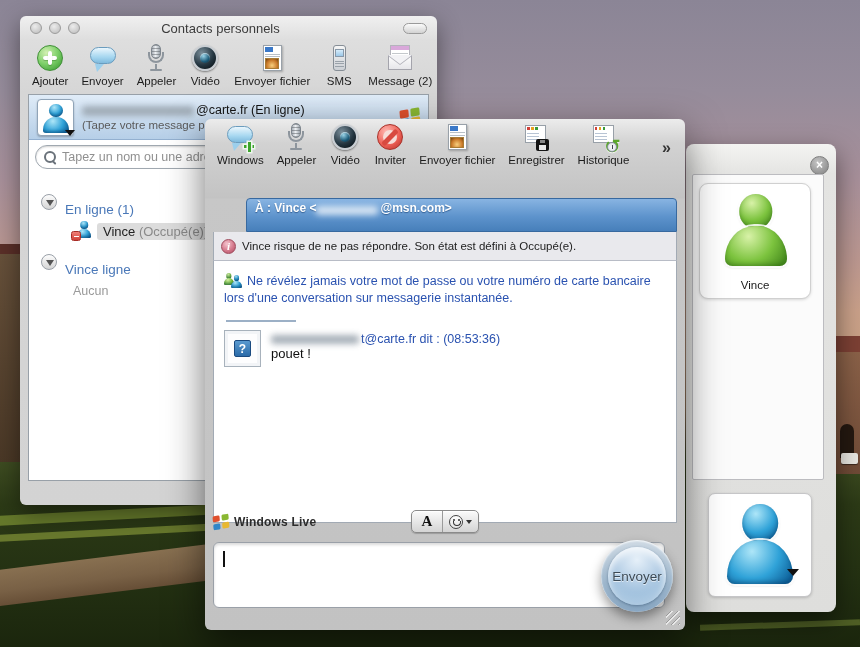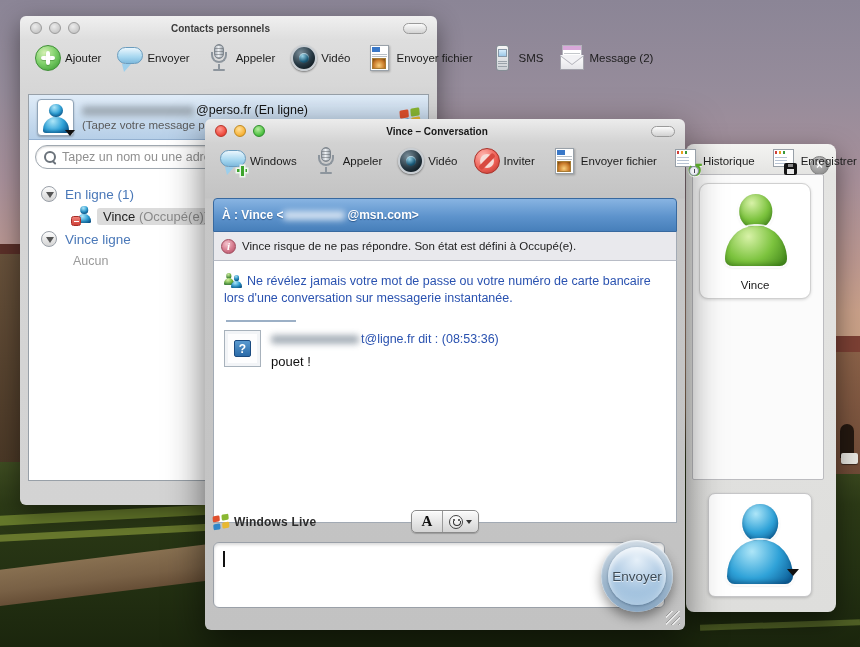--- a/index.html
+++ b/index.html
@@ -20,33 +20,33 @@
   .bld-van { left:841px; top:453px; width:17px; height:11px; background:#e8e6e0; border-radius:2px; box-shadow:0 1px 1px rgba(0,0,0,.5); }
   .grass-stripe1 { left:-10px; top:505px; width:430px; height:10px; background:#7a8f33; opacity:.75; transform:rotate(-3deg); }
   .grass-stripe2 { left:-10px; top:524px; width:430px; height:7px; background:#93a53d; opacity:.6; transform:rotate(-3deg); }
   .grass-stripe3 { left:700px; top:622px; width:160px; height:6px; background:#6f8434; opacity:.6; transform:rotate(-2deg); }
   .grass-path { left:-40px; top:538px; width:600px; height:36px; transform:rotate(-7deg);
     background:linear-gradient(180deg,#8d7354 0%,#7d6348 60%,#6a5038 100%); opacity:.95; }
 
   
   .window { position:absolute; border-radius:6px; }
   .titlebar { position:relative; height:24px; display:flex; align-items:center; }
-  .title { position:absolute; left:0; right:16px; text-align:center; font-size:10px; font-weight:bold; }
+  .title { position:absolute; left:0; right:16px; text-align:center; font-size:13px; font-weight:normal; }
   .lights { position:absolute; left:10px; top:6px; display:flex; gap:7px; }
   .tl { width:12px; height:12px; border-radius:50%; }
   .tl-red { background:radial-gradient(circle at 40% 32%,#ff9a90,#ee4b3e 65%,#c9372c); border:1px solid #b8342a; }
   .tl-yellow { background:radial-gradient(circle at 40% 32%,#ffe09a,#f8b43c 65%,#d8941e); border:1px solid #c08a20; }
   .tl-green { background:radial-gradient(circle at 40% 32%,#b8eda0,#4fc143 65%,#2f9a30); border:1px solid #2e8f2c; }
   .tl-off { background:radial-gradient(circle at 40% 35%,#ececec,#c6c6c6 75%); border:1px solid #9c9c9c; }
   .pill { position:absolute; right:10px; top:7px; width:24px; height:11px; border-radius:6px;
     border:1px solid #9a9a9a; background:linear-gradient(#fbfbfb,#d2d2d2); }
 
   
   .toolbar { display:flex; align-items:flex-start; padding:2px 12px 0 12px; gap:13px; }
-  .tb-item { display:flex; align-items:center; gap:1px; cursor:default; }
+  .tb-item { display:flex; flex-direction:column; align-items:center; gap:1px; cursor:default; }
   .tb-label { font-size:11.5px; color:#1c1c1c; white-space:nowrap; }
   .tbicon { width:32px; height:32px; position:relative; }
 
   .i-add::before { content:''; position:absolute; inset:3px; border-radius:50%;
     background:radial-gradient(circle at 35% 28%,#d4f0b4,#7ed06a 48%,#46a43c 85%); border:1px solid #3f8f36; }
   .i-add i, .i-add b { position:absolute; background:#fff; border-radius:2px; box-shadow:0 1px 1px rgba(0,60,0,.3); }
   .i-add i { left:9px; top:14px; width:14px; height:4px; }
   .i-add b { left:14px; top:9px; width:4px; height:14px; }
 
   .i-bubble .bub { position:absolute; left:3px; top:5px; width:26px; height:17px; border-radius:9px;
@@ -168,41 +168,41 @@
   .search-field input { border:none; outline:none; background:transparent; font-size:12.5px; width:100%;
     font-family:"Liberation Sans", sans-serif; color:#222; }
   .search-field input::placeholder { color:#909090; }
 
   .tree { padding:8px 0 0 0; }
   .tree-group { display:flex; align-items:center; gap:8px; padding:3px 0 3px 12px; }
   .disc { width:16px; height:16px; border-radius:50%; border:1px solid #9aa0a8;
     background:linear-gradient(#fdfdfd,#d4d4d4); position:relative; flex:0 0 auto; }
   .disc::before { content:''; position:absolute; left:3.5px; top:5px; width:0; height:0;
     border-left:4.5px solid transparent; border-right:4.5px solid transparent; border-top:6px solid #555; }
-  .group-label { font-size:13.5px; color:#4a78b8; }
+  .group-label { font-size:13.5px; color:#4a78b8;margin-top:16px; }
   .tree-contact { display:flex; align-items:center; gap:6px; margin:1px 0 2px 42px; }
   .status-busy { position:relative; width:20px; height:20px; flex:0 0 auto; }
   .status-busy .buddy { position:absolute; right:0; top:0; width:14px; height:17px; }
   .status-busy .badge { position:absolute; left:0; bottom:0; width:10px; height:10px; border-radius:2.5px;
     background:linear-gradient(#f08078,#cf4038); border:1px solid #a82c26; }
   .status-busy .badge::before { content:''; position:absolute; left:1.5px; top:3.5px; width:5px; height:1.5px; background:#fff; }
   .contact-pill { background:#dcdcdc; border-radius:3px; padding:1px 6px; font-size:13px; color:#222; }
   .contact-pill .st { color:#8a8a8a; }
   .tree-empty { font-size:12.5px; color:#9a9a9a; margin:4px 0 0 44px; }
 
   
   #conv-win { left:205px; top:119px; width:480px; height:511px; z-index:3;
     background:linear-gradient(180deg,#ececec,#d2d2d2 24px,#c3c3c3 79px,#c7c7c7 80px,#c2c2c2);
     box-shadow:0 14px 38px rgba(0,0,0,.55); }
   #conv-win .title { color:#161616; }
   #conv-win .toolbar { height:55px; }
   #conv-content { position:absolute; left:8px; right:8px; top:79px; height:312px; border-radius:4px 4px 0 0; }
   .to-bar { height:21px; border-radius:4px 4px 0 0; border:1px solid #38699f;
-    background:linear-gradient(180deg,#88b4e2,#5d93cc 55%,#477fba); display:flex; align-items:center;
-    padding:16px 8px; color:#fff; font-size:12px; font-weight:bold; text-shadow:0 1px 1px rgba(0,40,90,.5); }
+    background:linear-gradient(180deg,#88b4e2,#5d93cc 55%,#477fba); display:flex; align-items:flex-end;
+    padding:16px 8px; color:#fff; font-size:12px; font-weight:bold; text-shadow:0 1px 1px rgba(0,40,90,.5);margin-left:33px; }
   .to-bar .blur { width:62px; height:9px; background:rgba(255,255,255,.8); opacity:.9; }
   .warn-bar { height:29px; background:#e9e9ed; border-left:1px solid #a2aab4; border-right:1px solid #a2aab4;
     border-bottom:1px solid #b8bcc6; display:flex; align-items:center; gap:6px; padding:0 7px; }
   .info-dot { width:15px; height:15px; border-radius:50%; flex:0 0 auto;
     background:radial-gradient(circle at 38% 30%,#f4c4ce,#d4798c 55%,#b5556a 90%); border:1px solid #a04a5c;
     color:#fff; font-family:"Liberation Serif", serif; font-style:italic; font-weight:bold; font-size:11px;
     display:flex; align-items:center; justify-content:center; }
   .warn-text { font-size:11.5px; color:#222; }
   .msg-area { height:262px; background:#fff; border-left:1px solid #a2aab4; border-right:1px solid #a2aab4;
     border-bottom:1px solid #a2aab4; padding:12px 10px 0 10px; overflow:hidden; }
@@ -214,21 +214,21 @@
   .divider { width:70px; height:2px; background:#9cb0c6; margin:13px 0 8px 2px; }
   .chat-msg { display:flex; gap:10px; }
   .q-box { width:37px; height:37px; background:#fdfdfe; border:1px solid #a8b2bc; flex:0 0 auto;
     box-shadow:inset 0 0 0 3px #f2f4f7; display:flex; align-items:center; justify-content:center; }
   .q-inner { width:17px; height:17px; border-radius:2px; background:linear-gradient(#5a9ad0,#2a6aa8);
     border:1px solid #1a4a80; color:#fff; font-weight:bold; font-size:12px;
     display:flex; align-items:center; justify-content:center; }
   .chat-body { padding-top:2px; }
   .chat-head { font-size:12.5px; color:#2a52b0; }
   .chat-head .blur { width:88px; height:9px; }
-  .chat-text { font-size:13px; color:#101010; margin-top:8px; }
+  .chat-text { font-size:13px; color:#101010; margin-top:0; }
 
   .fmt-strip { position:absolute; left:8px; right:8px; top:391px; height:23px; display:flex; align-items:center; }
   .brand { display:flex; align-items:center; gap:5px; }
   .brand .winflag { width:16px; height:14px; }
   .brand-label { font-size:12px; font-weight:bold; color:#2c2c2c; letter-spacing:.2px; }
   .fmt-group { position:absolute; left:50%; transform:translateX(-50%); display:flex; height:23px;
     border:1px solid #8a8a8a; border-radius:5px; background:linear-gradient(#fbfbfb,#d4d4d4);
     box-shadow:inset 0 1px 0 #fff, 0 1px 1px rgba(0,0,0,.2); overflow:hidden; }
   .fmt-a { width:31px; display:flex; align-items:center; justify-content:center; border-right:1px solid #9a9a9a;
     font-family:"Liberation Serif", serif; font-size:15px; font-weight:bold; color:#111; }
@@ -359,21 +359,21 @@
   <div id="contacts-content">
     <div class="user-bar">
       <div class="avatar-box">
         <span class="buddy buddy-blue buddy-plain">
             <span class="head"></span>
             <span class="bod"></span>
           </span>
         <span class="dd-caret"></span>
       </div>
       <div class="user-lines">
-        <div class="user-id"><span class="blur"></span><span>@perso.fr (En ligne)</span></div>
+        <div class="user-id"><span class="blur"></span><span>@carte.fr (En ligne)</span></div>
         <div class="user-pm">(Tapez votre message perso)</div>
       </div>
       <div class="winflag">
           <i class="wf-r"></i>
           <i class="wf-g"></i>
           <i class="wf-b"></i>
           <i class="wf-y"></i>
         </div>
     </div>
 
@@ -423,29 +423,20 @@
   <div class="dp-self">
     <span class="buddy buddy-blue">
         <span class="head"></span>
         <span class="bod"></span>
       </span>
     <span class="dd-caret"></span>
   </div>
 </div>
 
 <div class="window" id="conv-win">
-  <div class="titlebar">
-    <div class="lights">
-      <span class="tl tl-red"></span>
-      <span class="tl tl-yellow"></span>
-      <span class="tl tl-green"></span>
-    </div>
-    <div class="title">Vince – Conversation</div>
-    <div class="pill"></div>
-  </div>
   <div class="toolbar">
     <div class="tb-item">
       <span class="tbicon i-bubble">
           <span class="bub"></span>
           <span class="tail"></span>
           <span class="plus">
             <i></i>
             <b></b>
           </span>
         </span>
@@ -474,37 +465,37 @@
     <div class="tb-item">
       <span class="tbicon i-file">
           <span class="doc"></span>
           <span class="head"></span>
           <span class="lines"></span>
           <span class="photo"></span>
         </span>
       <span class="tb-label">Envoyer fichier</span>
     </div>
     <div class="tb-item">
+      <span class="tbicon i-save">
+          <span class="win"></span>
+          <span class="dots"></span>
+          <span class="wl"></span>
+          <span class="floppy"></span>
+        </span>
+      <span class="tb-label">Enregistrer</span>
+    </div>
+    <div class="tb-item">
       <span class="tbicon i-hist">
           <span class="win"></span>
           <span class="dots"></span>
           <span class="wl"></span>
           <span class="arrow">↺</span>
           <span class="clock"></span>
         </span>
       <span class="tb-label">Historique</span>
-    </div>
-    <div class="tb-item">
-      <span class="tbicon i-save">
-          <span class="win"></span>
-          <span class="dots"></span>
-          <span class="wl"></span>
-          <span class="floppy"></span>
-        </span>
-      <span class="tb-label">Enregistrer</span>
     </div>
     <div class="overflow-btn">»</div>
   </div>
 
   <div id="conv-content">
     <div class="to-bar">
       <span>À : Vince &lt;</span>
         <span class="blur"></span>
         <span>@msn.com&gt;</span>
     </div>
@@ -519,21 +510,21 @@
             </span><span class="buddy buddy-blue buddy-plain b">
               <span class="head"></span>
               <span class="bod"></span>
             </span></span><span>Ne révélez jamais votre mot de passe ou votre numéro de carte bancaire lors d'une conversation sur messagerie instantanée.</span></div>
       <div class="divider"></div>
       <div class="chat-msg">
         <div class="q-box">
             <span class="q-inner">?</span>
           </div>
         <div class="chat-body">
-          <div class="chat-head"><span class="blur"></span><span>t@ligne.fr dit : (08:53:36)</span></div>
+          <div class="chat-head"><span class="blur"></span><span>t@carte.fr dit : (08:53:36)</span></div>
           <div class="chat-text">pouet !</div>
         </div>
       </div>
     </div>
   </div>
 
   <div class="fmt-strip">
     <div class="brand">
       <span class="winflag">
           <i class="wf-r"></i>

